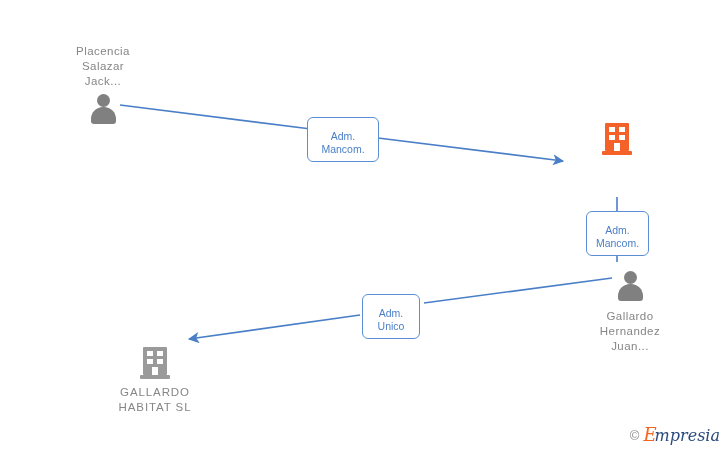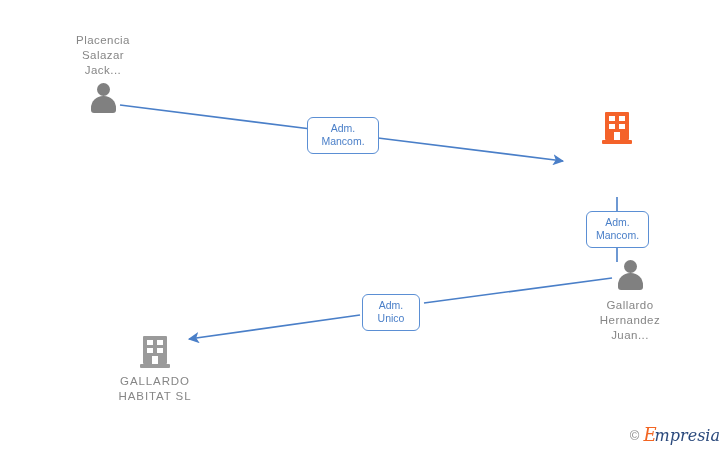--- a/index.html
+++ b/index.html
@@ -28,20 +28,21 @@
     width: 728px;
     height: 450px;
   }
 
   
   .node {
     position: absolute;
     width: 160px;
     margin-left: -80px;
     text-align: center;
+    margin-top: 11px;
   }
   .node-label {
     font-size: 11.5px;
     line-height: 15px;
     color: #868686;
     letter-spacing: .45px;
     white-space: pre-line;
   }
   .node-label.company {
     color: #868686;
@@ -126,21 +127,21 @@
   .edge-label {
     position: absolute;
     box-sizing: border-box;
     background: #ffffff;
     border: 1px solid #5b8fd4;
     border-radius: 6px;
     color: #4a7fc8;
     font-size: 10.5px;
     line-height: 13px;
     text-align: center;
-    padding: 4px 6px 5px;
+    padding: 12px 6px 5px;
     white-space: pre-line;
   }
 
   
   #watermark {
     position: absolute;
     right: 8px;
     bottom: 6px;
     display: flex;
     align-items: center;

